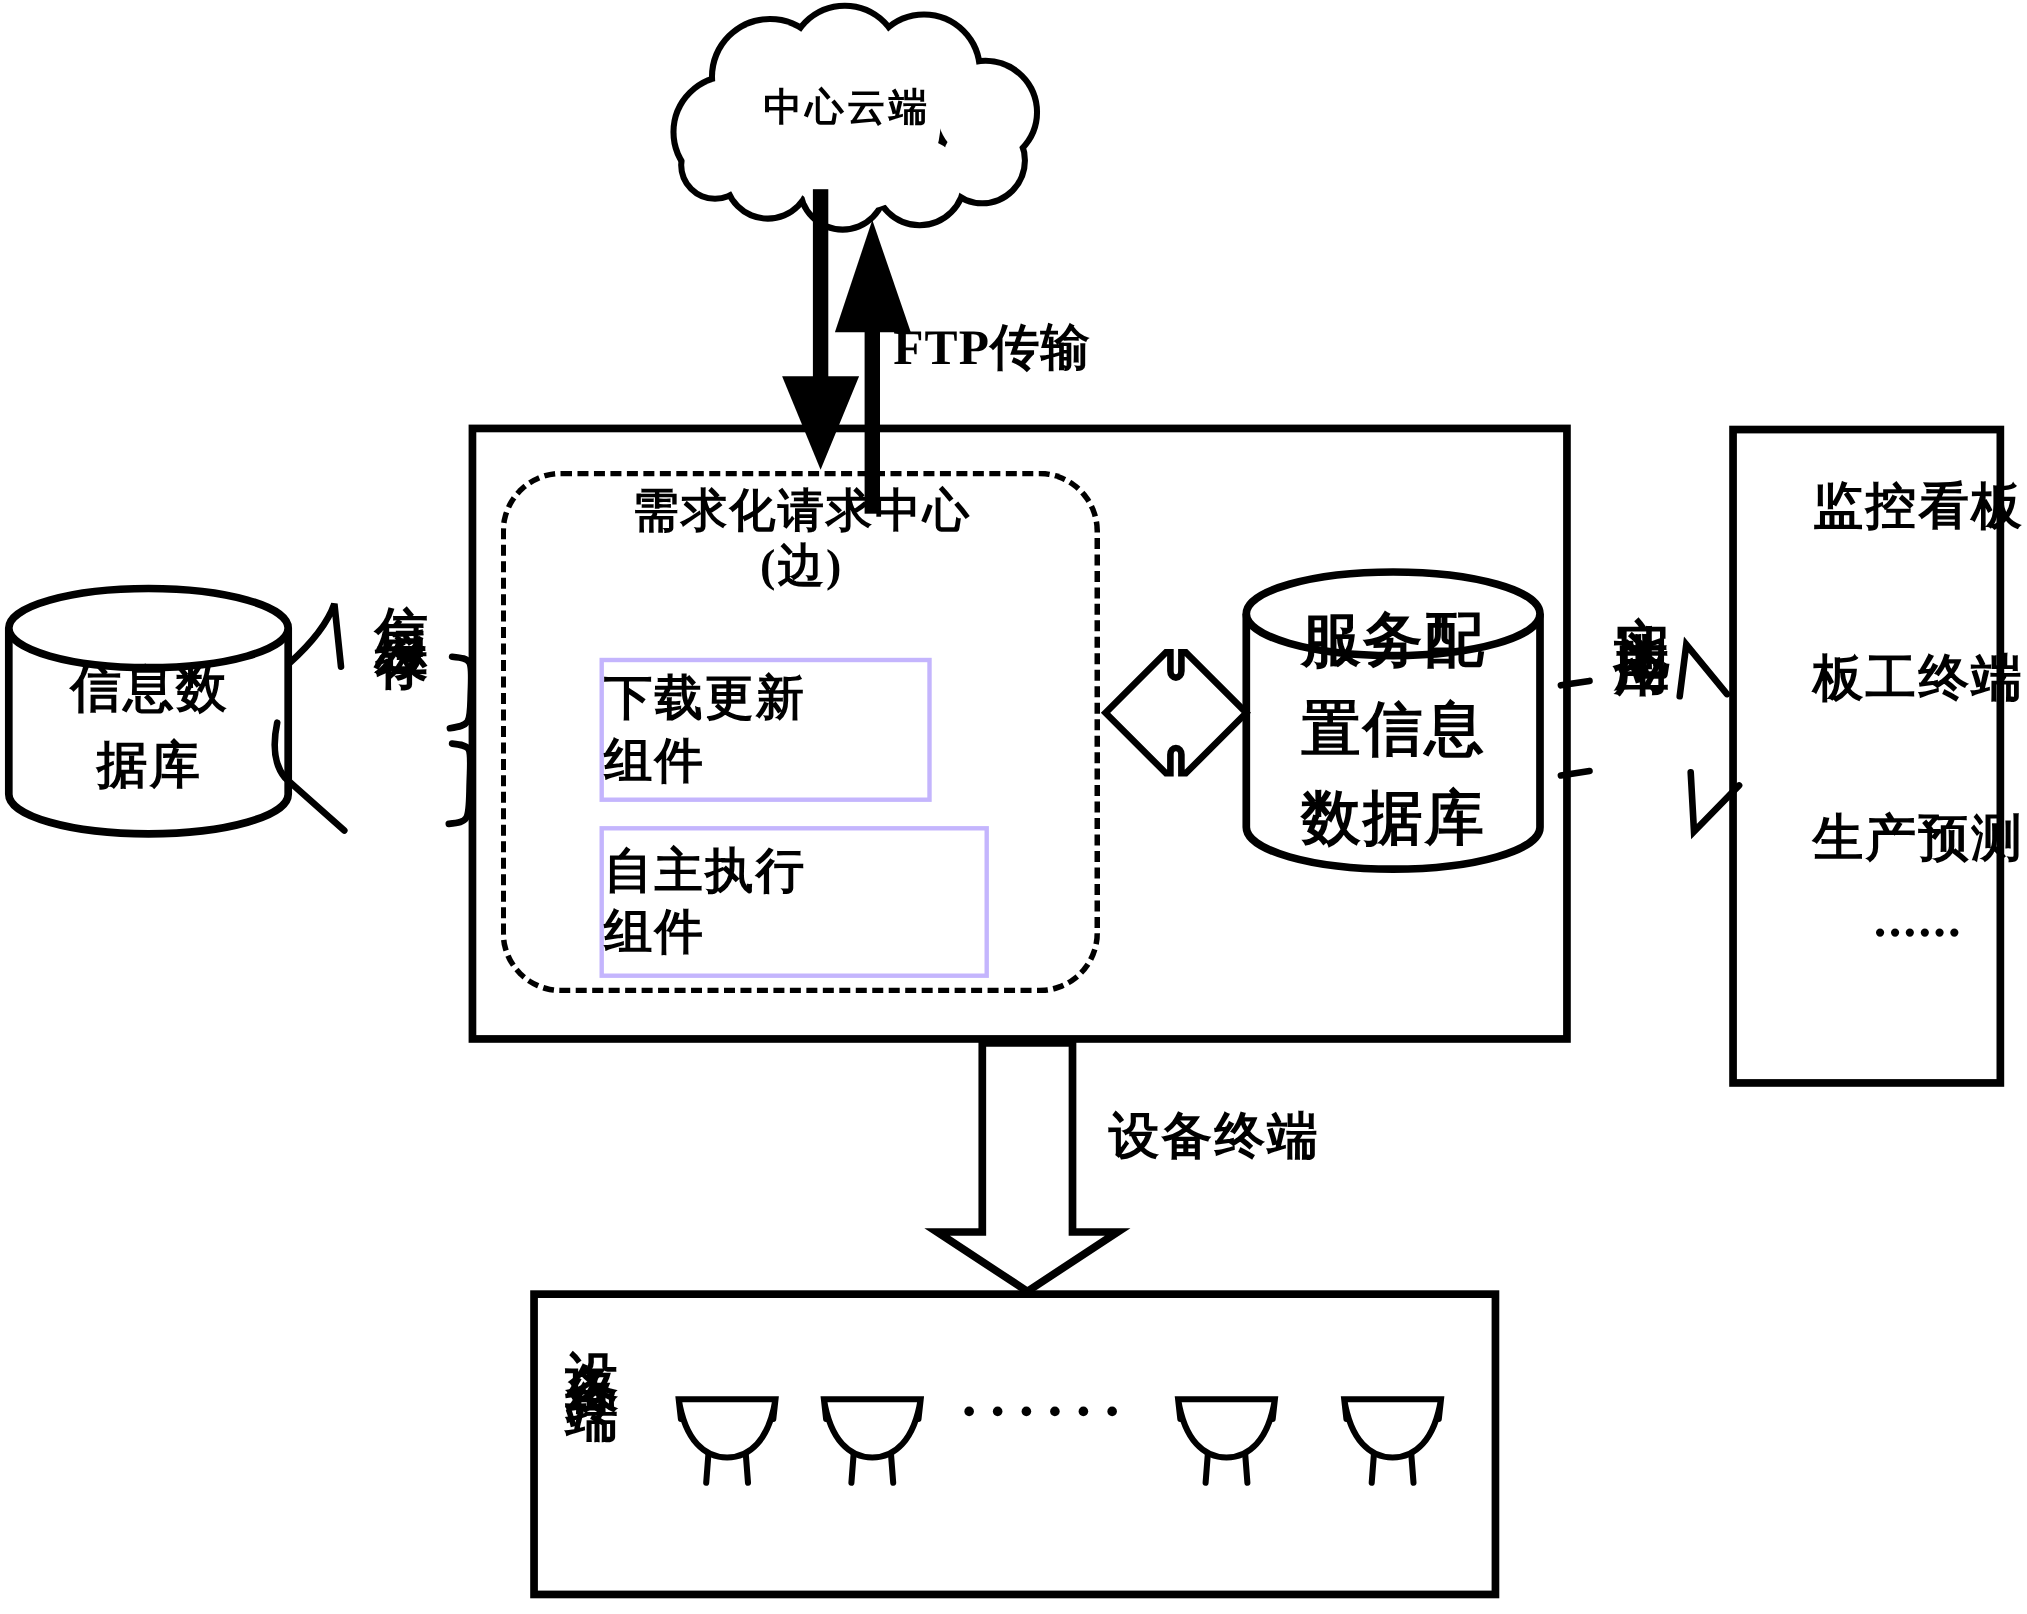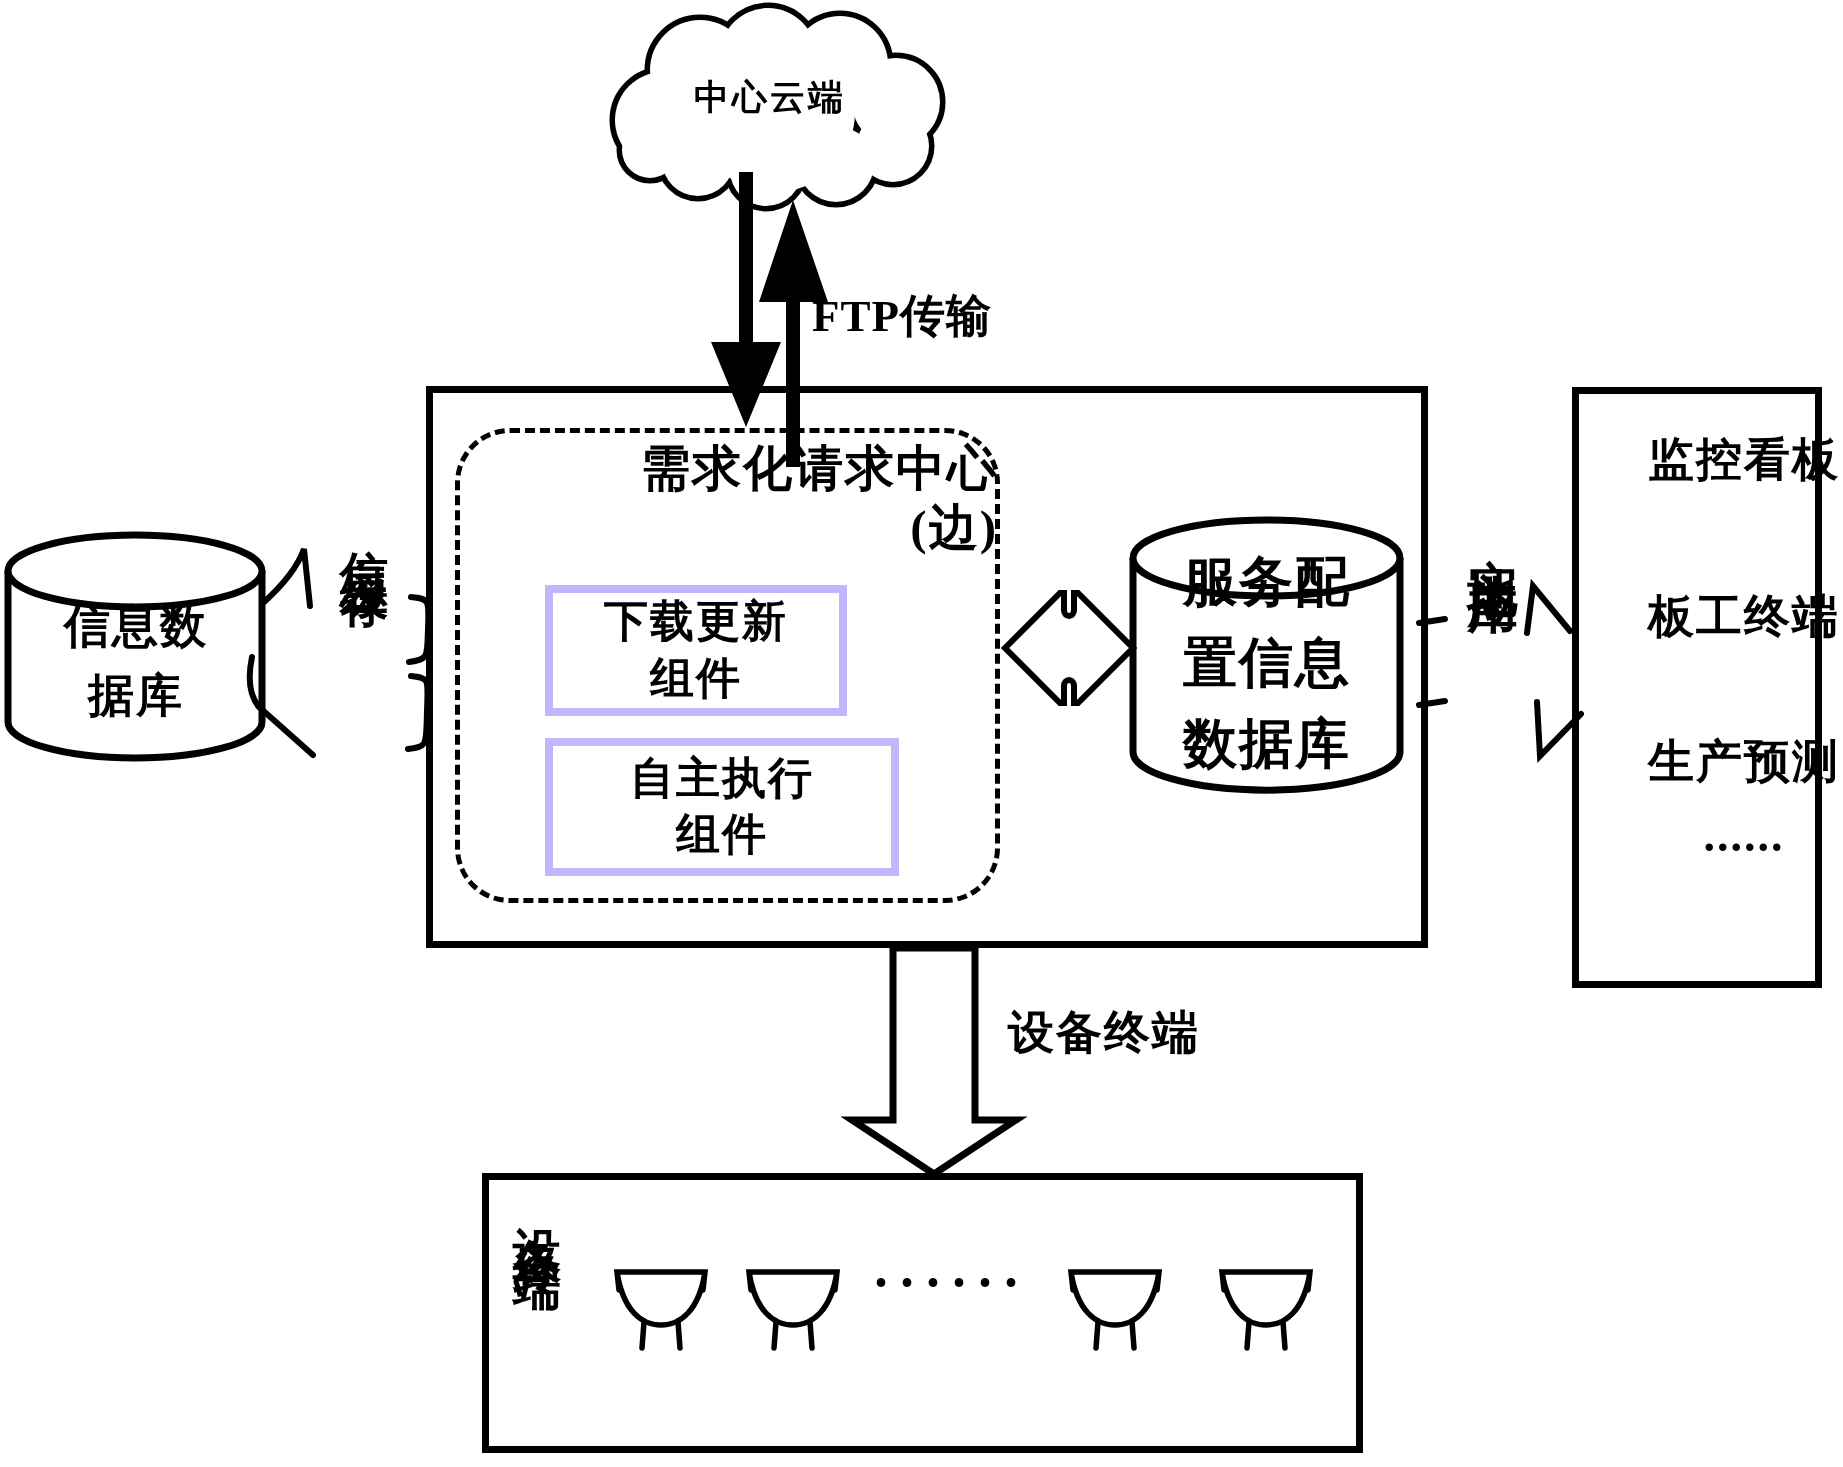--- a/index.html
+++ b/index.html
@@ -5,27 +5,27 @@
   html,body{margin:0;padding:0;background:#fff;}
   .stage{
     position:relative;width:1843px;height:1467px;background:#fff;overflow:hidden;
     font-family:"Liberation Serif","DejaVu Serif",serif;font-weight:bold;color:#000;
   }
   .abs{position:absolute;}
   .ctr{text-align:center;}
   svg.layer{position:absolute;left:0;top:0;}
   .box{position:absolute;border:7px solid #000;box-sizing:border-box;background:transparent;}
   .dashedbox{position:absolute;border:5px dashed #000;border-radius:55px;box-sizing:border-box;}
-  .innerbox{position:absolute;border:8px solid #c4b5fd;box-sizing:border-box;background:#fff;
-            display:flex;flex-direction:column;align-items:center;justify-content:center;
-            font-size:44px;line-height:1.28;letter-spacing:2px;}
+  .innerbox{position:absolute;border:4px solid #c4b5fd;box-sizing:border-box;background:#fff;
+            display:flex;flex-direction:column;align-items:flex-start;justify-content:center;
+            font-size:44px;line-height:1.28;letter-spacing:2px;margin-top:13px;}
   .vtext{writing-mode:vertical-rl;text-orientation:upright;}
   .cloud-label{font-size:35px;letter-spacing:3px;}
   .ftp-label{font-size:45px;letter-spacing:1px;margin-top:48px;}
-  .dtitle{font-size:49px;line-height:1.2;letter-spacing:2px;text-align:right;}
+  .dtitle{font-size:42px;line-height:1.2;letter-spacing:2px;}
   .cyl-label{font-size:54px;line-height:1.5;letter-spacing:2px;}
   .side-label{font-size:50px;letter-spacing:10px;line-height:1;}
   .mon-line{position:absolute;width:100%;text-align:center;font-size:46px;letter-spacing:2px;padding-left:47px;}
   .collect-label{font-size:46px;letter-spacing:2px;}
   .dev-label{font-size:48px;letter-spacing:12px;}
   .dots{font-size:54px;letter-spacing:8px;}
 </style>
 </head>
 <body>
 

